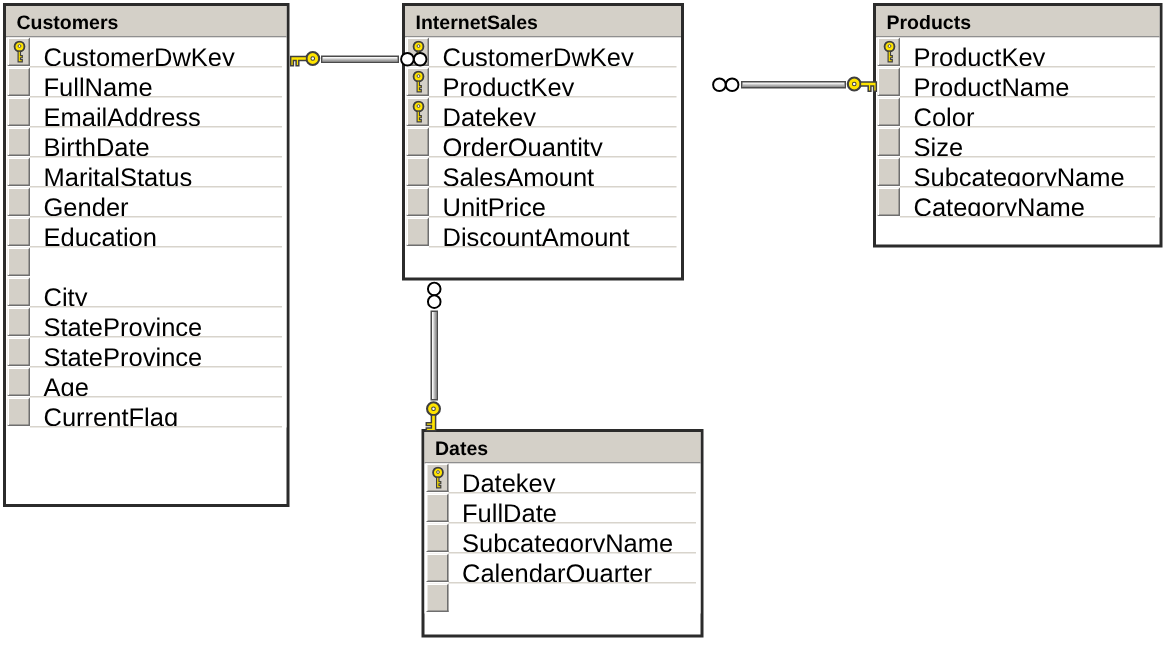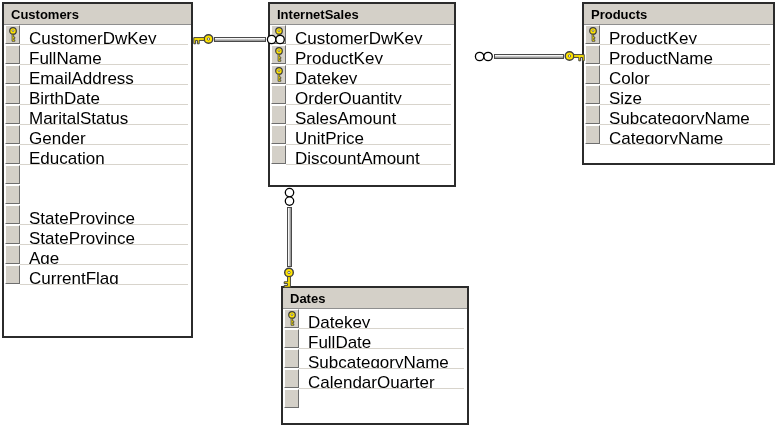--- a/index.html
+++ b/index.html
@@ -81,20 +81,21 @@
         </div>
         <div class="db-row">
           <div class="row-sel"></div>
           <div class="row-label">Education</div>
         </div>
         <div class="db-row">
           <div class="row-sel"></div>
         </div>
         <div class="db-row">
           <div class="row-sel"></div>
+          <div class="row-label">City</div>
         </div>
         <div class="db-row">
           <div class="row-sel"></div>
           <div class="row-label">StateProvince</div>
         </div>
         <div class="db-row">
           <div class="row-sel"></div>
           <div class="row-label">StateProvince</div>
         </div>
         <div class="db-row">

